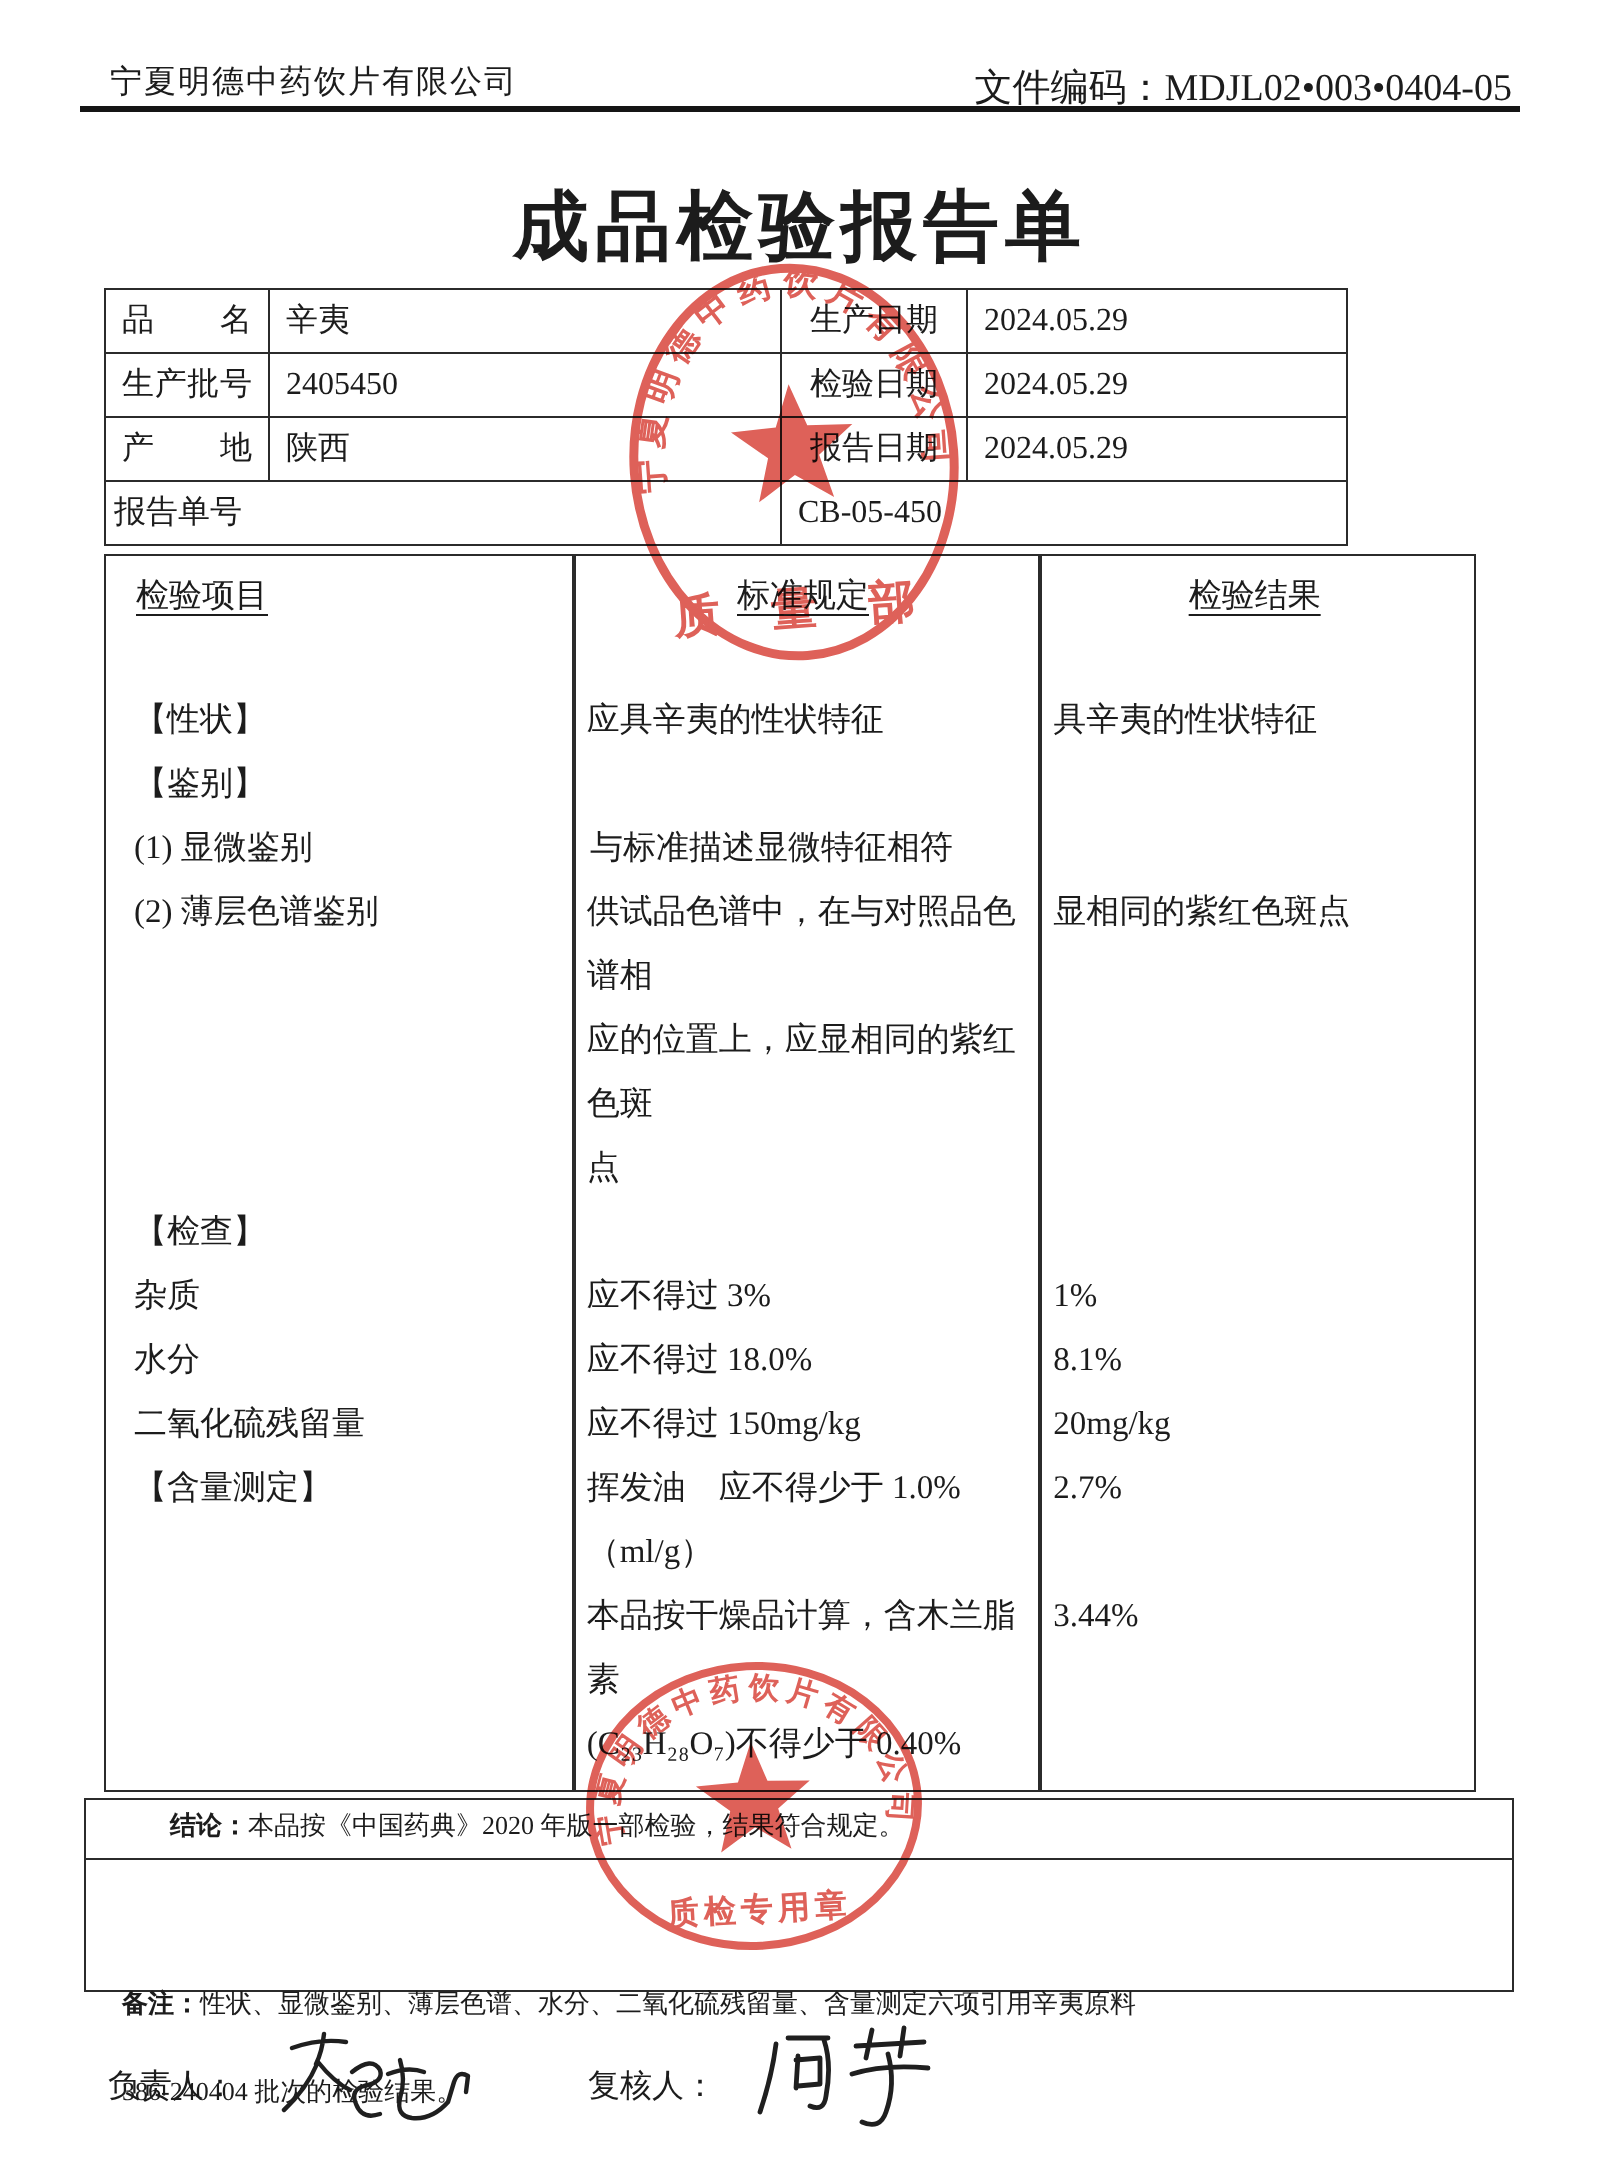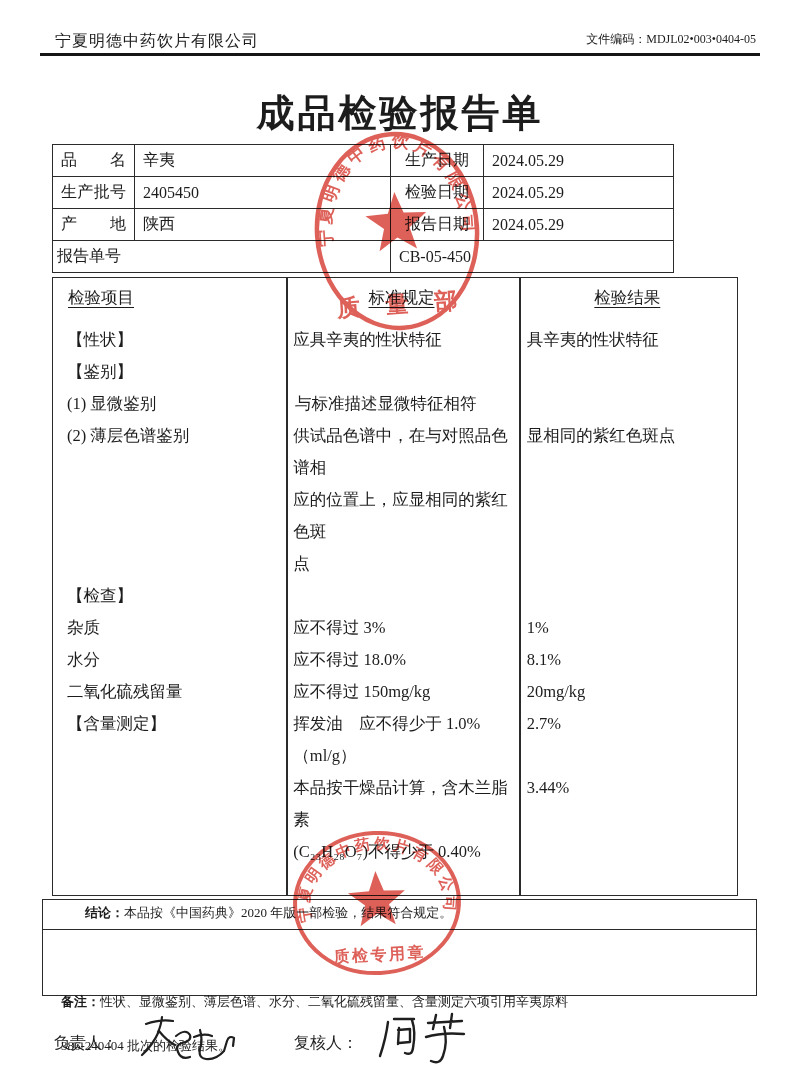--- a/index.html
+++ b/index.html
@@ -4,21 +4,21 @@
 <style>
   * { margin:0; padding:0; box-sizing:border-box; }
   html,body { background:#fff; }
   body {
     width:800px; height:1083px; position:relative; overflow:hidden;
     font-family:"Liberation Serif","DejaVu Serif",serif;
     color:#1c1c1c;
   }
   
   .hdr-company { position:absolute; left:55px; top:31px; font-size:16px; letter-spacing:1px; }
-  .hdr-doccode { position:absolute; right:44px; top:31px; font-size:12px; }
+  .hdr-doccode { position:absolute; right:44px; top:31px; font-size:19px; }
   .hdr-rule   { position:absolute; left:40px; top:53px; width:720px; height:3px; background:#151515; }
   .doc-title  { position:absolute; left:0; top:88px; width:100%; text-align:center;
                 font-size:38px; font-weight:bold; letter-spacing:3px; }
 
   
   table.info { position:absolute; left:52px; top:144px; width:622px;
                border-collapse:collapse; table-layout:fixed; font-size:16px; }
   table.info td { border:1.5px solid #2b2b2b; height:32px; padding:0 8px; vertical-align:middle;
                   overflow:hidden; white-space:nowrap; }
   td.ilabel  { width:82px;  text-align:justify; text-align-last:justify; }
@@ -29,21 +29,21 @@
   
   .main-tbl { position:absolute; left:52px; top:277px; width:686px; height:619px;
               border:1.5px solid #2b2b2b; font-size:16.5px; }
   .vline { position:absolute; top:0; bottom:0; width:1.5px; background:#2b2b2b; }
   .vline.v1 { left:233px; } .vline.v2 { left:466px; }
   .mt-head { display:flex; height:34px; padding-top:9px; }
   .mt-head > div { text-decoration:underline; text-underline-offset:4px; }
   .mh-item { width:233px; padding-left:15px; }
   .mh-std  { width:233px; text-align:center; }
   .mh-res  { width:220px; text-align:center; }
-  .mt-rows { margin-top:12px; }
+  .mt-rows { margin-top:32px; }
   .mt-row  { display:flex; align-items:flex-start; }
   .mt-row > div { line-height:32px; white-space:pre-line; }
   .mc-item { width:233px; padding-left:14px; }
   .mc-std  { width:233px; padding-left:8px; }
   .mc-res  { width:220px; padding-left:9px; }
 
   
   .concl-box { position:absolute; left:42px; top:899px; width:715px; height:97px;
                border:1.5px solid #2b2b2b; font-size:13px; }
   .concl-row { height:30px; border-bottom:1.5px solid #2b2b2b;

